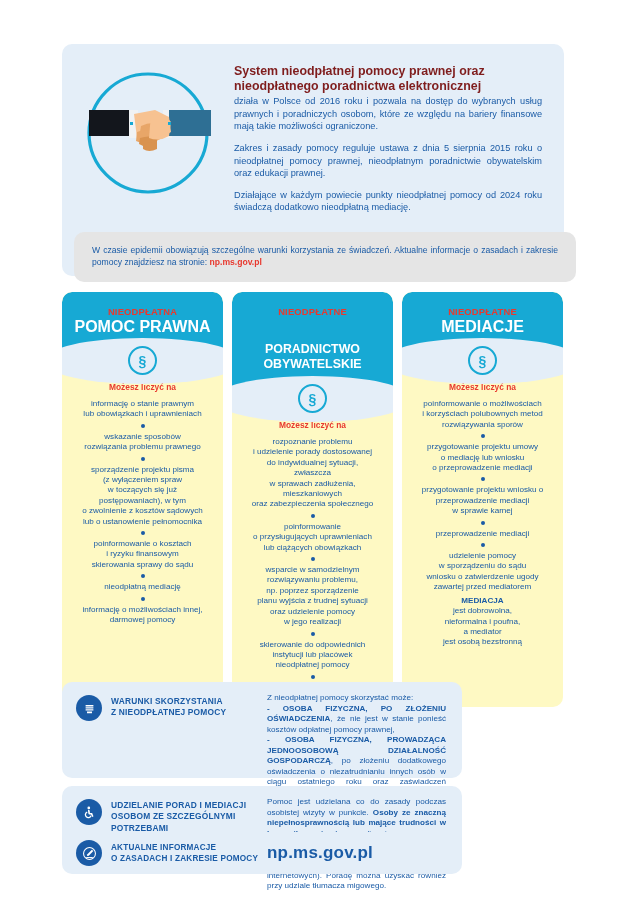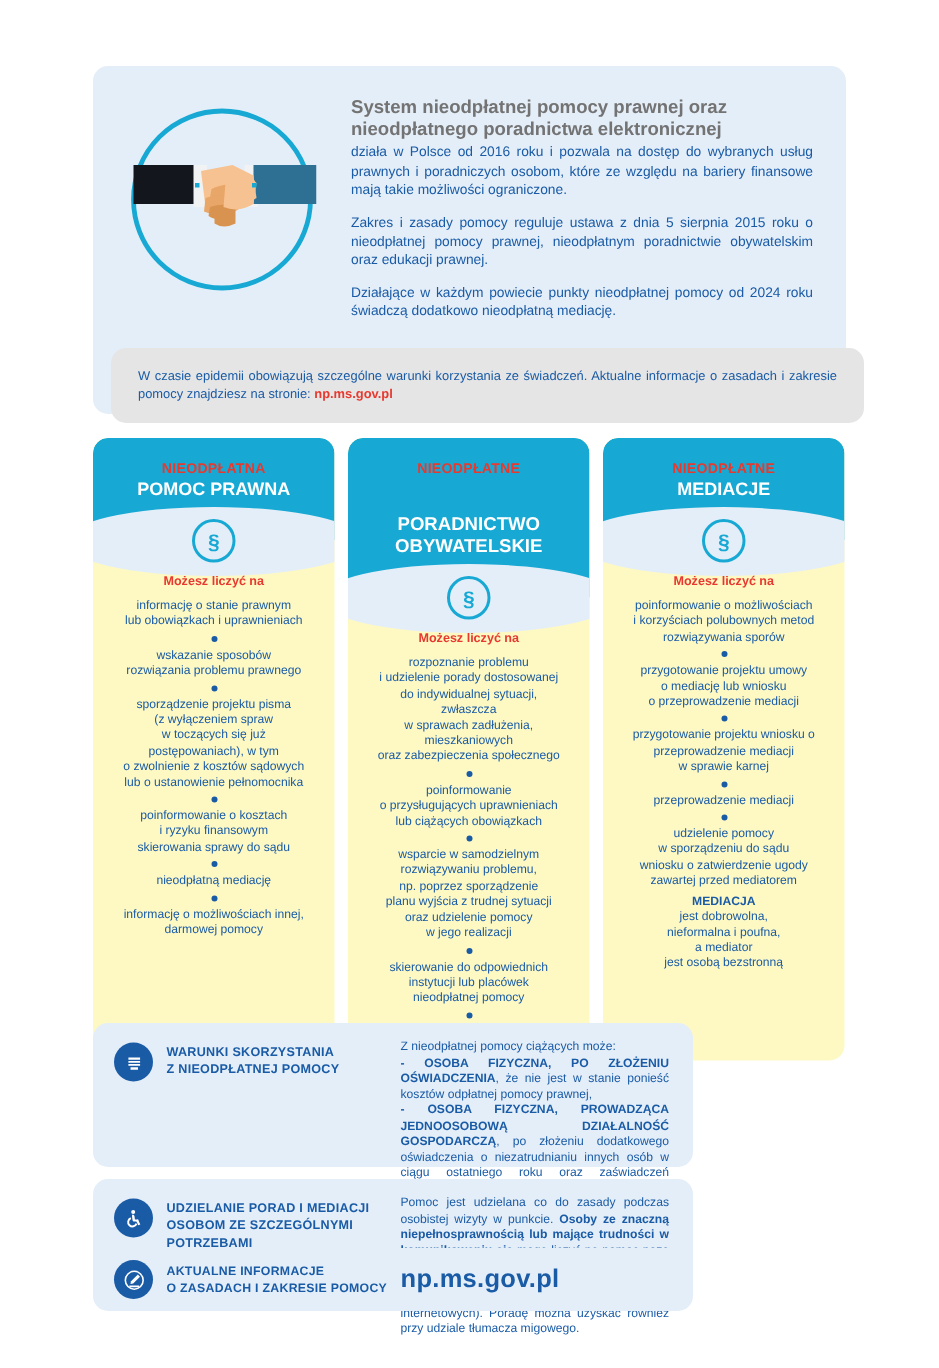--- a/index.html
+++ b/index.html
@@ -19,21 +19,21 @@
   }
   .intro-art{
     width:172px;flex:0 0 172px;height:100%;
     display:flex;align-items:flex-start;justify-content:center;padding-top:26px;box-sizing:border-box;
   }
   .intro-text{
     flex:1;padding:20px 22px 0 0;box-sizing:border-box;
     color:#1a5ba6;font-size:9.2px;line-height:12.6px;text-align:justify;
   }
   .intro-title{
-    color:#737373;font-weight:bold;font-size:12.4px;line-height:14.6px;
+    color:#7f1d1d;font-weight:bold;font-size:12.4px;line-height:14.6px;
     margin-bottom:2px;text-align:left;
   }
   .intro-p{margin:0 0 9px 0;}
   .intro-p.first{margin-top:1px;}
 
   .note{
     position:absolute;left:74px;top:232px;width:502px;height:50px;
     background:#e5e5e5;border-radius:10px;box-sizing:border-box;
     padding:12px 18px;color:#1a5ba6;font-size:8.6px;line-height:12px;text-align:justify;
   }
@@ -48,21 +48,21 @@
   .col-head{
     background:#17a9d4;border-radius:10px 10px 0 0;
     padding:14px 8px 26px 8px;text-align:center;position:relative;
     box-sizing:border-box;
   }
   .col-head::after{
     content:"";position:absolute;left:-12%;bottom:-24px;width:124%;height:46px;
     background:#e4eef8;border-radius:50%;
   }
   .kicker{color:#e8392f;font-weight:bold;font-size:9.4px;letter-spacing:.2px;line-height:11px;}
-  .col-title{color:#ffffff;font-weight:bold;font-size:12px;line-height:15px;margin-top:2px;}
+  .col-title{color:#ffffff;font-weight:bold;font-size:16px;line-height:15px;margin-top:2px;}
   .col-title.two{font-size:12.4px;margin-top:25px;}
 
   .sym{
     position:relative;z-index:3;margin:-14px auto 0 auto;
     width:25px;height:25px;border-radius:50%;
     border:2px solid #17a9d4;background:#e4eef8;
     display:flex;align-items:center;justify-content:center;
     color:#17a9d4;font-weight:bold;font-size:14px;line-height:1;
   }
   .mozesz{
@@ -228,21 +228,21 @@
     <div class="badge">
       <div class="badge-ico">
         <svg width="17" height="17" viewBox="0 0 24 24" aria-hidden="true">
           <circle cx="12" cy="12" r="11" fill="#1a5ba6"></circle>
           <path d="M6.5 7 h11 v2.2 h-11 z M6.5 10.4 h11 v1.6 h-11 z M6.5 13.2 h11 v1.6 h-11 z M8.5 16.2 h7 v2.4 h-7 z" fill="#ffffff"></path>
         </svg>
       </div>
       <div class="badge-label">WARUNKI SKORZYSTANIA<br>Z NIEODPŁATNEJ POMOCY</div>
     </div>
     <div class="inforow-body">
-      <span>Z nieodpłatnej pomocy ciążących może:</span><br>
+      <span>Z nieodpłatnej pomocy skorzystać może:</span><br>
       <b>- OSOBA FIZYCZNA, PO ZŁOŻENIU OŚWIADCZENIA</b><span>, że nie jest w stanie ponieść kosztów odpłatnej pomocy prawnej,</span><br>
       <b>- OSOBA FIZYCZNA, PROWADZĄCA JEDNOOSOBOWĄ DZIAŁALNOŚĆ GOSPODARCZĄ</b><span>, po złożeniu dodatkowego oświadczenia o niezatrudnianiu innych osób w ciągu ostatniego roku oraz zaświadczeń dotyczących pomocy de minimis.</span><br>
       <span>Obowiązuje rejestracja na wizyty.</span>
     </div>
   </div>
 
   <div class="inforow row2">
     <div class="badge">
       <div class="badge-ico">
         <svg width="17" height="17" viewBox="0 0 24 24" aria-hidden="true">

